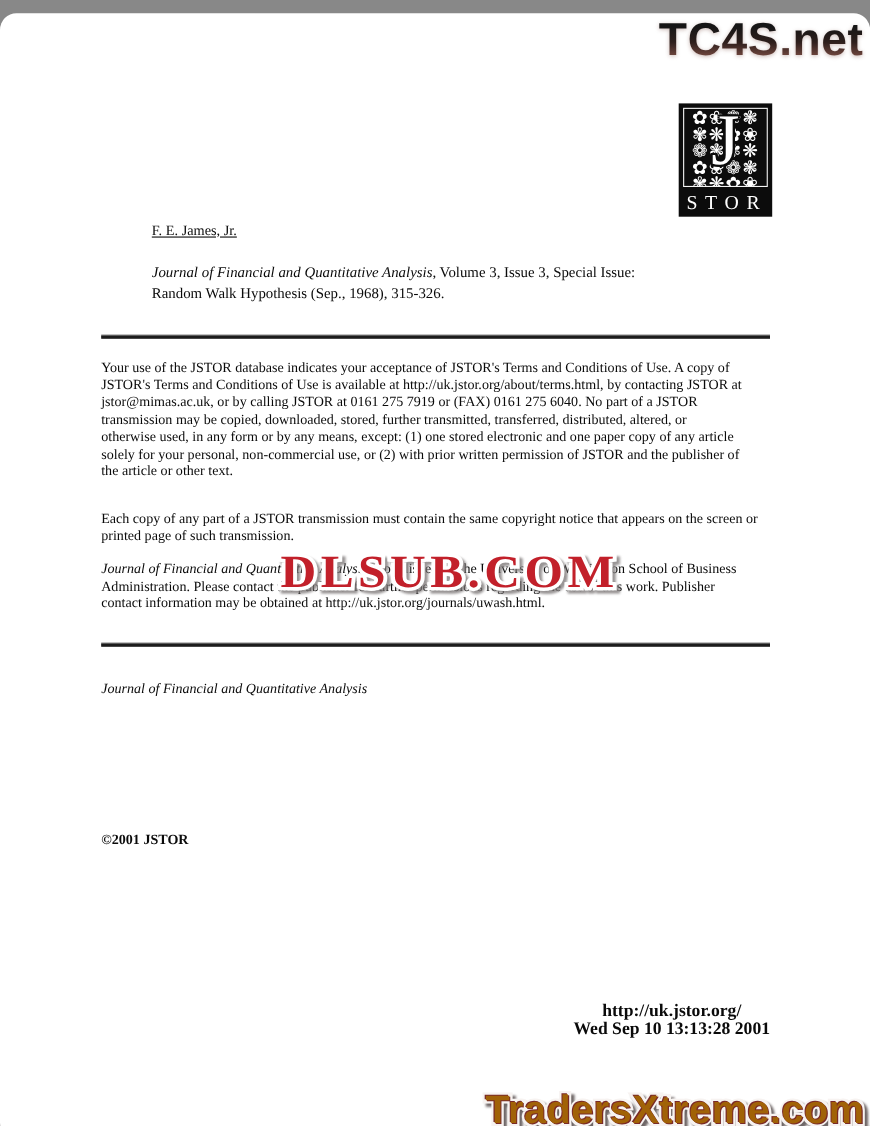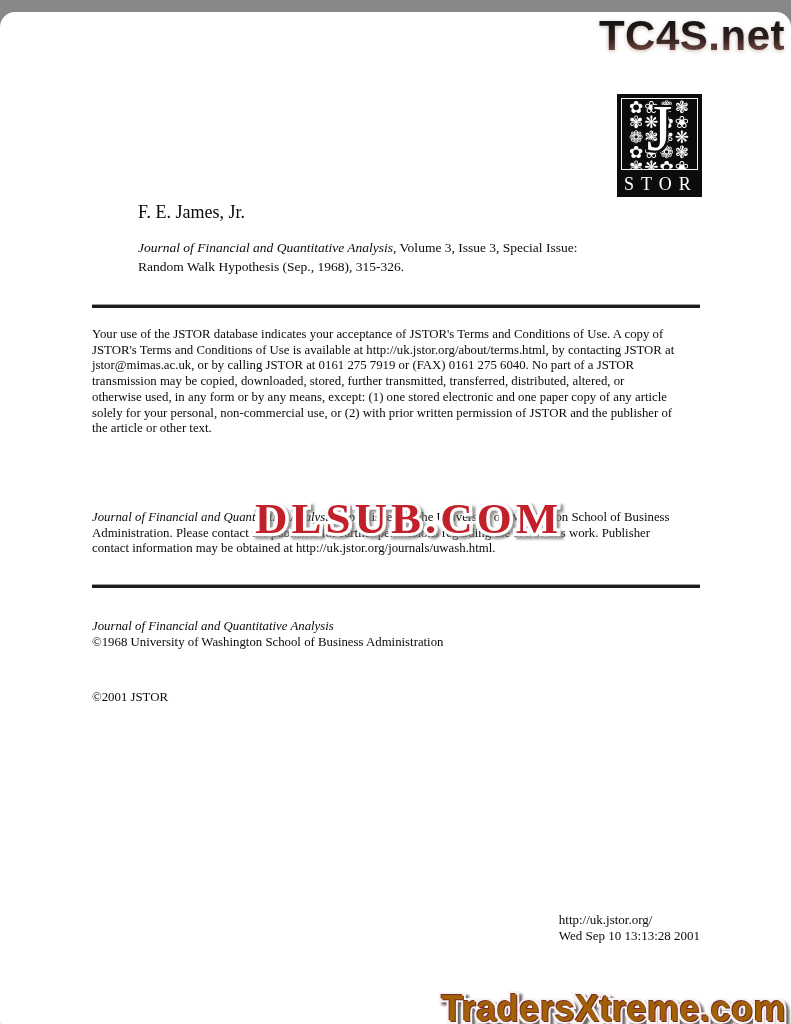--- a/index.html
+++ b/index.html
@@ -35,41 +35,41 @@
     text-shadow:-2px 0 #0c0c0c,2px 0 #0c0c0c,0 -2px #0c0c0c,0 2px #0c0c0c,
                 -2px -2px #0c0c0c,2px 2px #0c0c0c,-2px 2px #0c0c0c,2px -2px #0c0c0c;
   }
   .logo-stor {
     position:absolute; left:0; bottom:1px; width:100%; text-align:left;
     color:#ffffff; font-size:18px; letter-spacing:7px; text-indent:7px; line-height:24px;
   }
 
   
   .title    { position:absolute; left:92px; top:152px; font-size:14.5px; font-weight:bold; }
-  .author   { position:absolute; left:138px; top:190px; font-size:18px; }
+  .author   { position:absolute; left:138px; top:190px; font-size:13px;text-decoration:underline; }
   .citation { position:absolute; left:138px; top:226px; width:580px; font-size:13.5px; line-height:19px; }
   .italic   { font-style:italic; }
   .preline  { white-space:pre-line; }
 
   
   .rule { position:absolute; left:92px; width:608px; height:3px; background:#1c1c1c; box-shadow:0 -1px 0 #9a9a9a; }
   .rule-1 { top:293px; }
   .rule-2 { top:573px; }
 
   
   .para { position:absolute; left:92px; width:660px; font-size:12.8px; line-height:15.7px; }
   .para-terms     { top:315px; }
   .para-copies    { top:452px; }
   .para-publisher { top:498px; }
   .block-journal  { position:absolute; left:92px; top:607px; font-size:12.8px; line-height:15.7px; }
   .para-trademark { top:670px; }
-  .c2001          { position:absolute; left:92px; top:678px; font-size:12.8px; }
+  .c2001          { position:absolute; left:92px; top:744px; font-size:12.8px;font-weight:bold; }
 
   
-  .footer { position:absolute; top:900px; right:91px; text-align:left; font-size:13px; line-height:16px; }
+  .footer { position:absolute; top:900px; right:91px; text-align:center; font-size:16px; line-height:16px;font-weight:bold; }
 
   
   .wm-mid {
     position:absolute; left:255px; top:487px;
     font-family:"Liberation Serif", serif; font-weight:bold;
     font-size:45px; letter-spacing:4px; line-height:45px;
     color:#c2202a; transform:scaleY(0.93); transform-origin:top left;
     -webkit-text-stroke:7px #ffffff; paint-order:stroke fill;
     filter:drop-shadow(3px 3px 1px rgba(120,115,115,0.75));
   }
@@ -103,29 +103,30 @@
 
   <div class="rule rule-1"></div>
 
   <div class="para para-terms preline">Your use of the JSTOR database indicates your acceptance of JSTOR's Terms and Conditions of Use.  A copy of
 JSTOR's Terms and Conditions of Use is available at http://uk.jstor.org/about/terms.html,  by contacting JSTOR at
 jstor@mimas.ac.uk, or by calling JSTOR at 0161 275 7919 or (FAX) 0161 275 6040. No part of a JSTOR
 transmission may be copied, downloaded, stored, further transmitted, transferred, distributed, altered, or
 otherwise used, in any form or by any means, except: (1) one stored electronic and one paper copy of any article
 solely for your personal, non-commercial use, or (2) with prior written permission of JSTOR and the publisher of
 the article or other text.</div>
+  <div class="para para-copies preline">Each copy of any part of a JSTOR transmission must contain the same copyright notice that appears on the screen or
+printed page of such transmission.</div>
   <div class="para para-publisher"><span class="italic">Journal of Financial and Quantitative Analysis</span><span class="preline"> is published by the University of Washington School of Business
 Administration.  Please contact the publisher for further permissions regarding the use of this work. Publisher
 contact information may be obtained at http://uk.jstor.org/journals/uwash.html.</span></div>
 
   <div class="rule rule-2"></div>
 
   <div class="block-journal">
     <div class="italic">Journal of Financial and Quantitative Analysis</div>
-    <div>©1968 University of Washington School of Business Administration</div>
   </div>
 
   <div class="c2001">©2001 JSTOR</div>
 
   <div class="footer">
     <div>http://uk.jstor.org/</div>
     <div>Wed Sep 10 13:13:28 2001</div>
   </div>
 
   <div class="wm-mid">DLSUB.COM</div>

